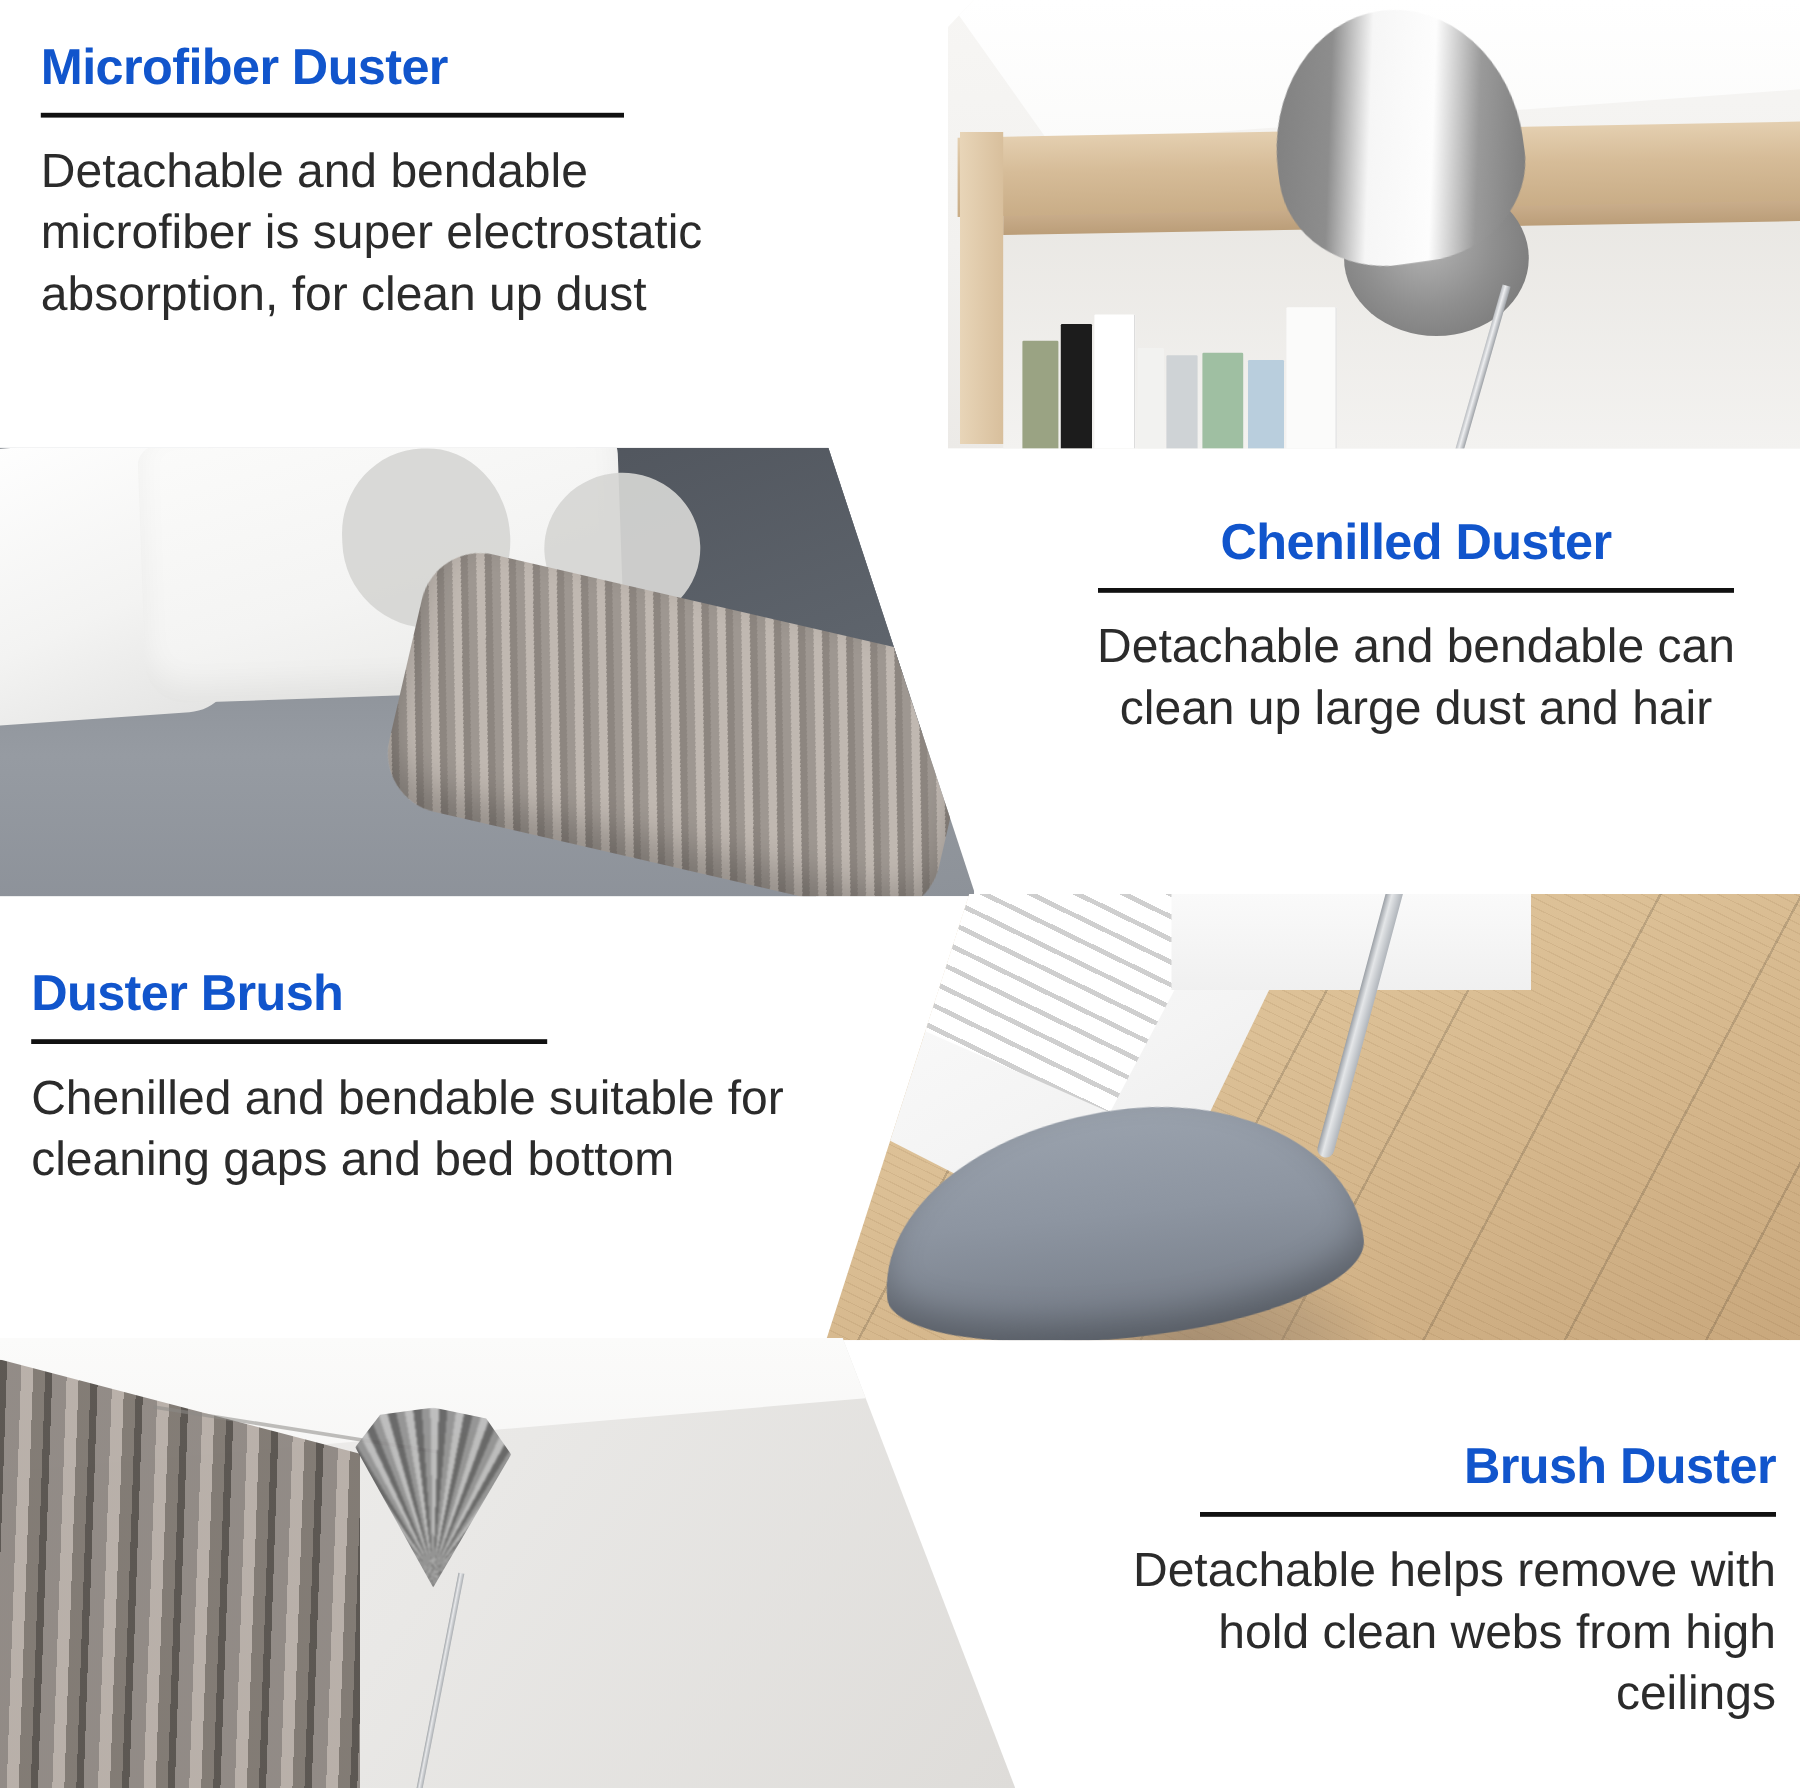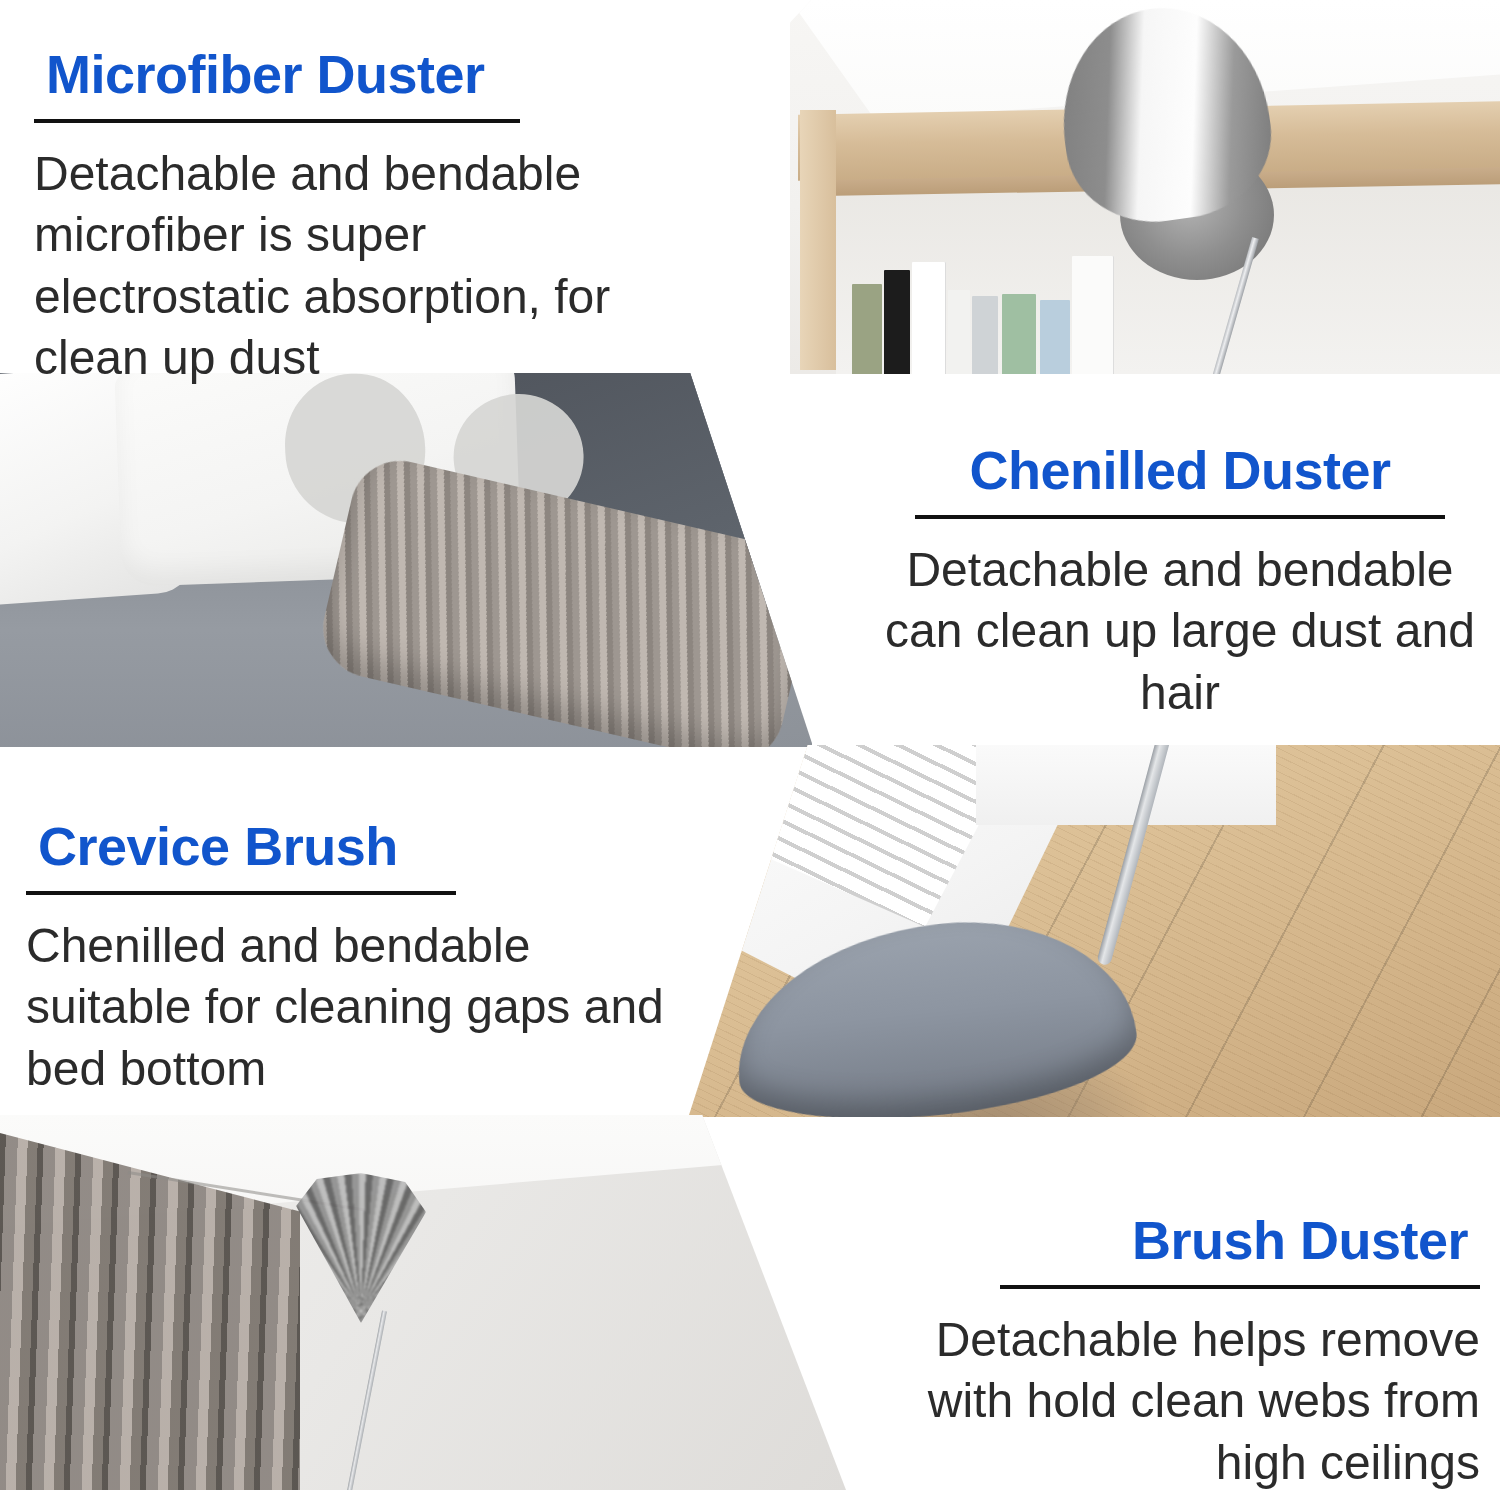--- a/index.html
+++ b/index.html
@@ -20,34 +20,34 @@
   }
 
   
   .text-block {
     position: absolute;
     box-sizing: border-box;
   }
   .tb-title {
     color: #1155cc;
     font-weight: bold;
-    font-size: 54px;
+    font-size: 42px;
     line-height: 1.05;
     letter-spacing: -0.5px;
     white-space: nowrap;
-    margin: 12px;
+    margin: 0;
   }
   .tb-rule {
     height: 4px;
     background: #111111;
     margin: 16px 0 20px 0;
   }
   .tb-body {
     color: #2b2b2b;
-    font-size: 48px;
+    font-size: 40px;
     line-height: 1.28;
     margin: 0;
   }
 
   
   #block-microfiber { left: 34px; top: 34px; width: 600px; text-align: left; }
   #block-microfiber .tb-rule { width: 486px; }
 
   
   #block-chenilled { left: 880px; top: 430px; width: 600px; text-align: center; }
@@ -350,21 +350,21 @@
     <p class="tb-body">Detachable and bendable microfiber is super electrostatic absorption, for clean up dust</p>
   </div>
 
   <div class="text-block" id="block-chenilled">
     <h2 class="tb-title">Chenilled Duster</h2>
     <div class="tb-rule"></div>
     <p class="tb-body">Detachable and bendable can clean up large dust and hair</p>
   </div>
 
   <div class="text-block" id="block-crevice">
-    <h2 class="tb-title">Crevice Brush</h2>
+    <h2 class="tb-title">Duster Brush</h2>
     <div class="tb-rule"></div>
     <p class="tb-body">Chenilled and bendable suitable for cleaning gaps and bed bottom</p>
   </div>
 
   <div class="text-block" id="block-cobweb">
     <h2 class="tb-title">Brush Duster</h2>
     <div class="tb-rule"></div>
     <p class="tb-body">Detachable helps remove with hold clean webs from high ceilings</p>
   </div>
 

